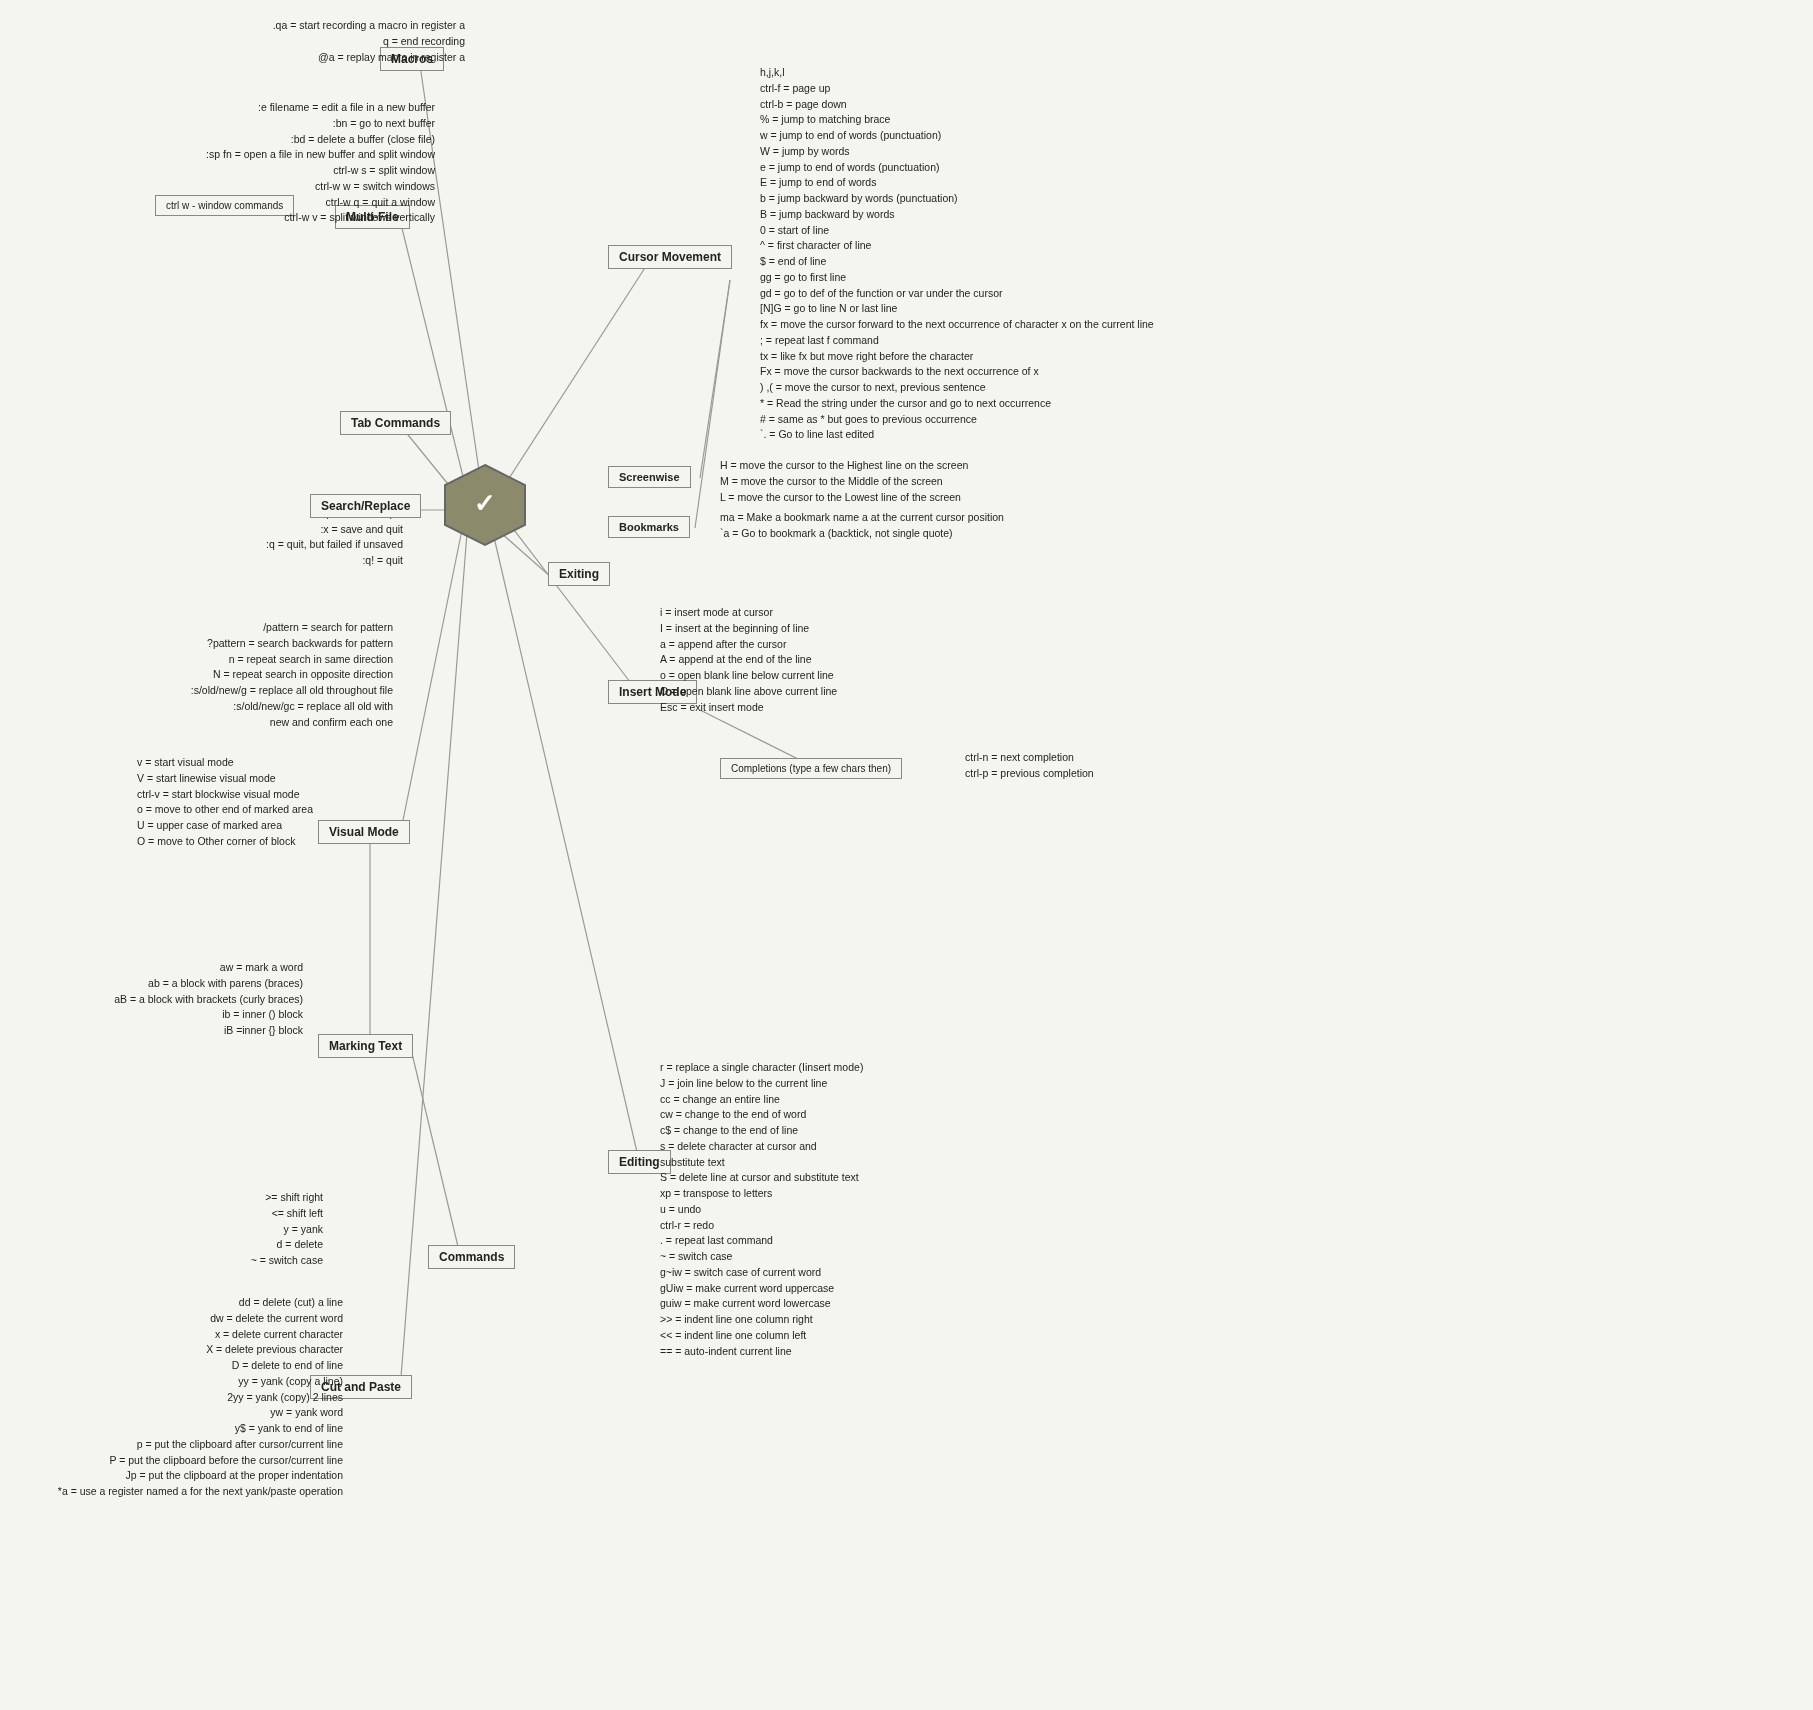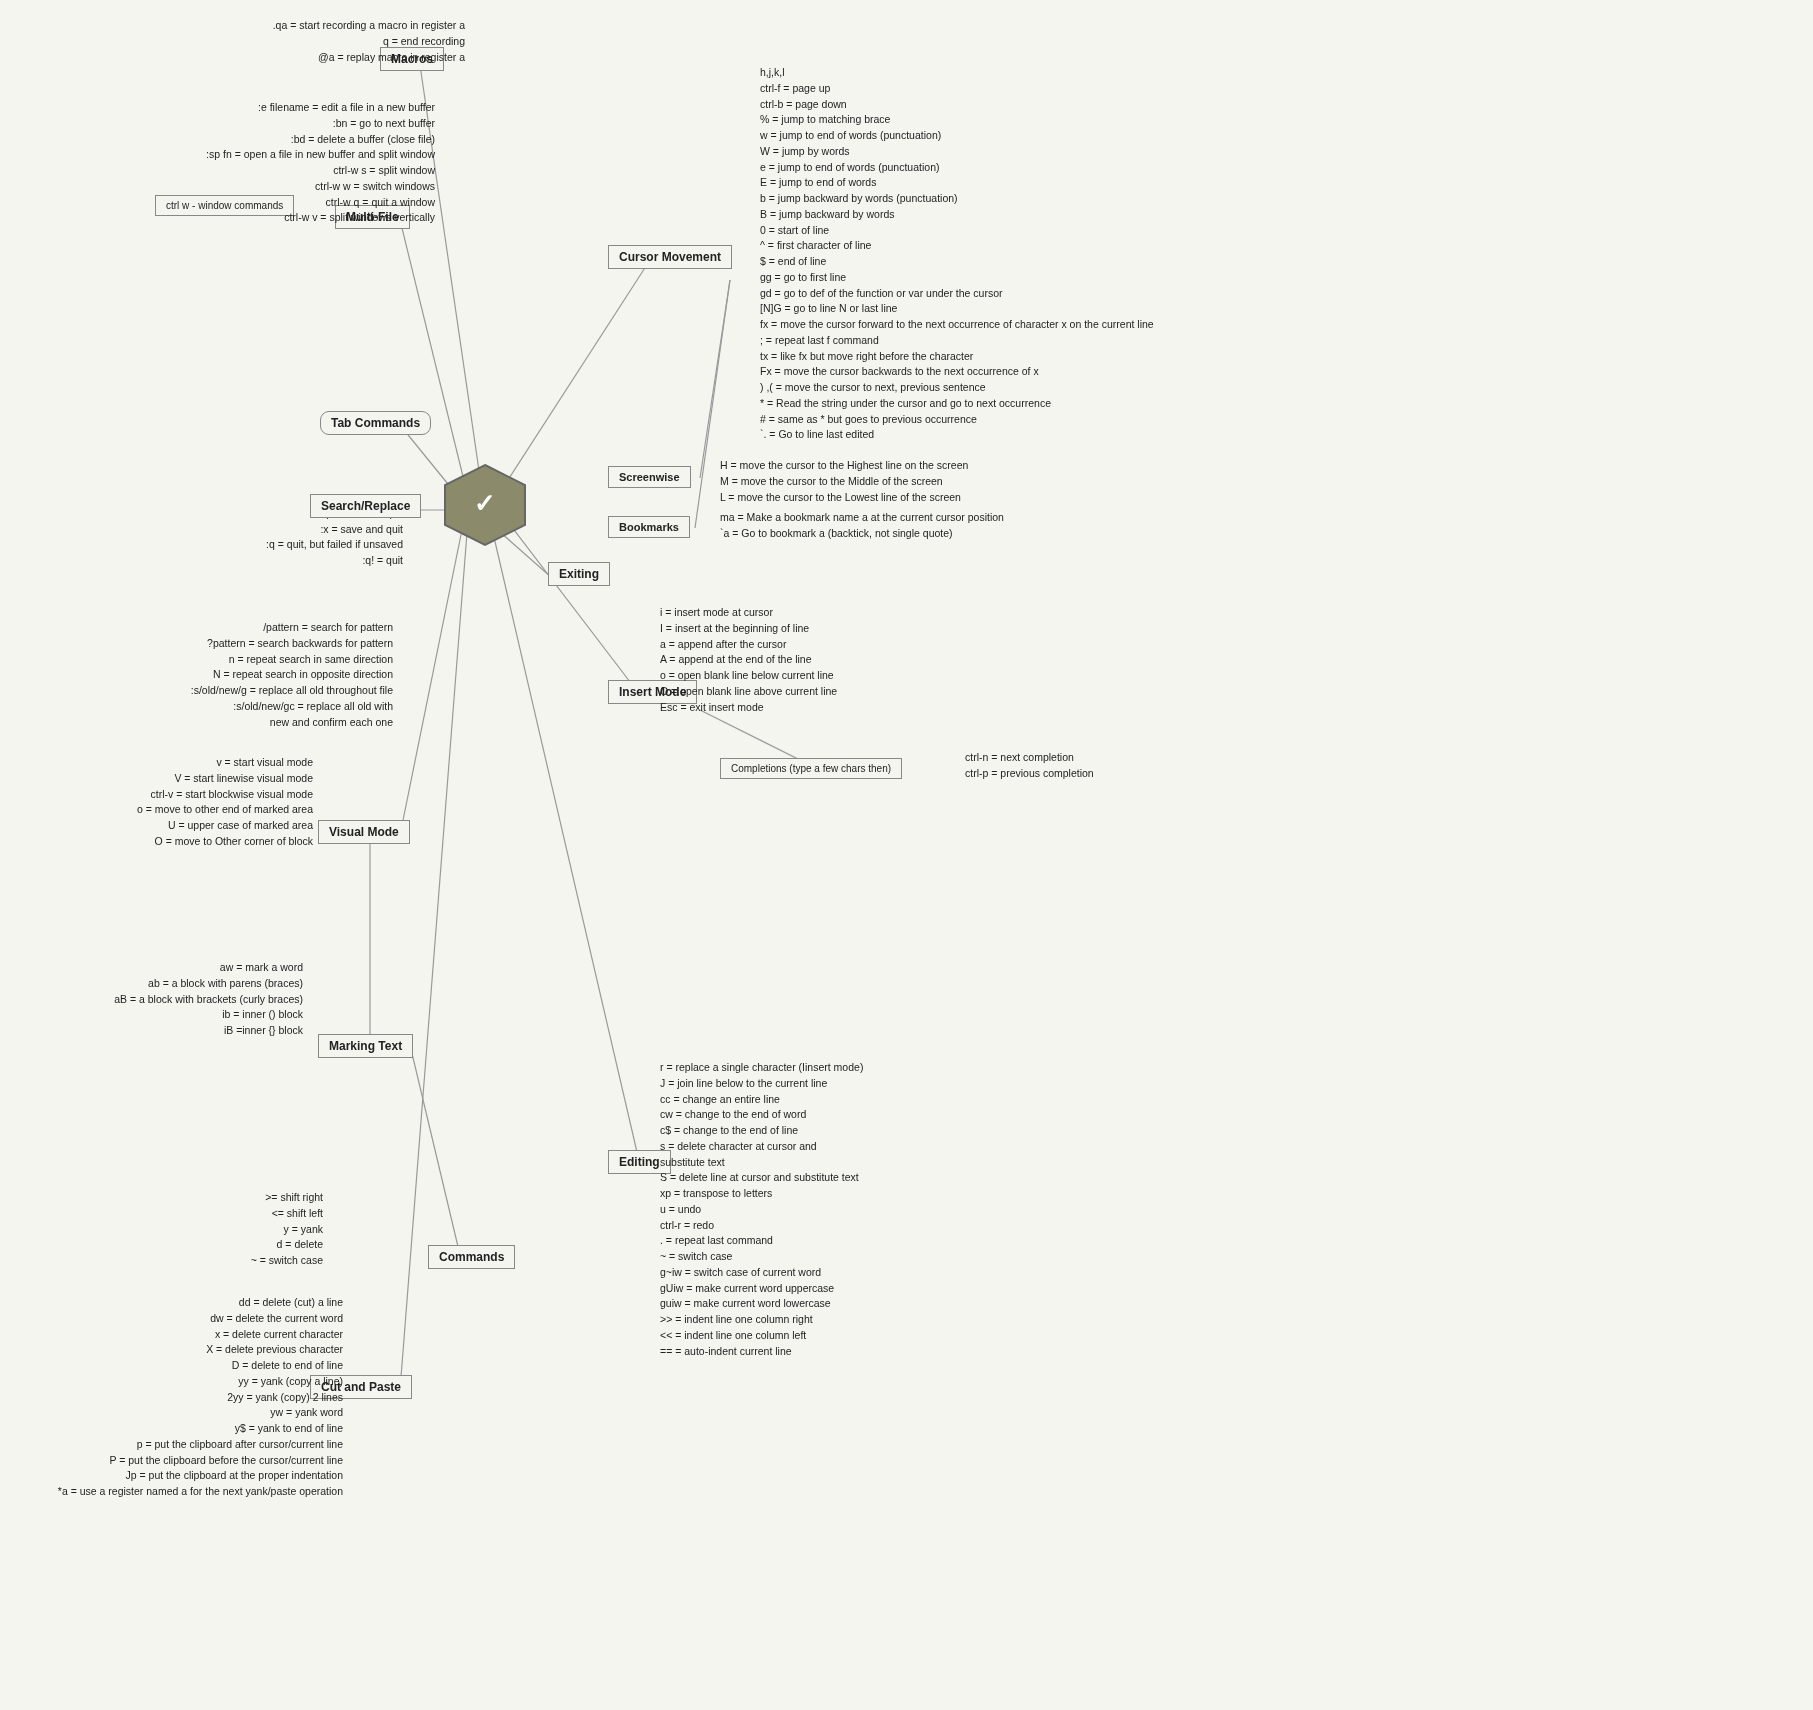--- a/index.html
+++ b/index.html
@@ -141,21 +141,21 @@
     <span class="item">:e filename = edit a file in a new buffer</span>
     <span class="item">:bn = go to next buffer</span>
     <span class="item">:bd = delete a buffer (close file)</span>
     <span class="item">:sp fn = open a file in new buffer and split window</span>
     <span class="item">ctrl-w s = split window</span>
     <span class="item">ctrl-w w = switch windows</span>
     <span class="item">ctrl-w q = quit a window</span>
     <span class="item">ctrl-w v = split windows vertically</span>
   </div>
 
-  <div class="node-box" style="left:320px; top:411px;border-radius:9px;">
+  <div class="node-box" style="left:340px; top:411px;">
     <span>Tab Commands</span>
   </div>
 
 
   <div class="node-box" style="left:548px; top:562px;">
     <span>Exiting</span>
   </div>
 
   <div class="text-block" style="right:1410px; top:490px; text-align:right;">
     <span class="item">:w = save</span>
@@ -176,21 +176,21 @@
     <span class="item">N = repeat search in opposite direction</span>
     <span class="item">:s/old/new/g = replace all old throughout file</span>
     <span class="item">:s/old/new/gc = replace all old with</span>
     <span class="item">new and confirm each one</span>
   </div>
 
   <div class="node-box" style="left:318px; top:820px;">
     <span>Visual Mode</span>
   </div>
 
-  <div class="text-block" style="right:1500px; top:755px; text-align:right;">
+  <div class="text-block" style="right:1500px; top:755px; text-align:left;">
     <span class="item">v = start visual mode</span>
     <span class="item">V = start linewise visual mode</span>
     <span class="item">ctrl-v = start blockwise visual mode</span>
     <span class="item">o = move to other end of marked area</span>
     <span class="item">U = upper case of marked area</span>
     <span class="item">O = move to Other corner of block</span>
   </div>
 
   <div class="node-box" style="left:318px; top:1034px;">
     <span>Marking Text</span>

